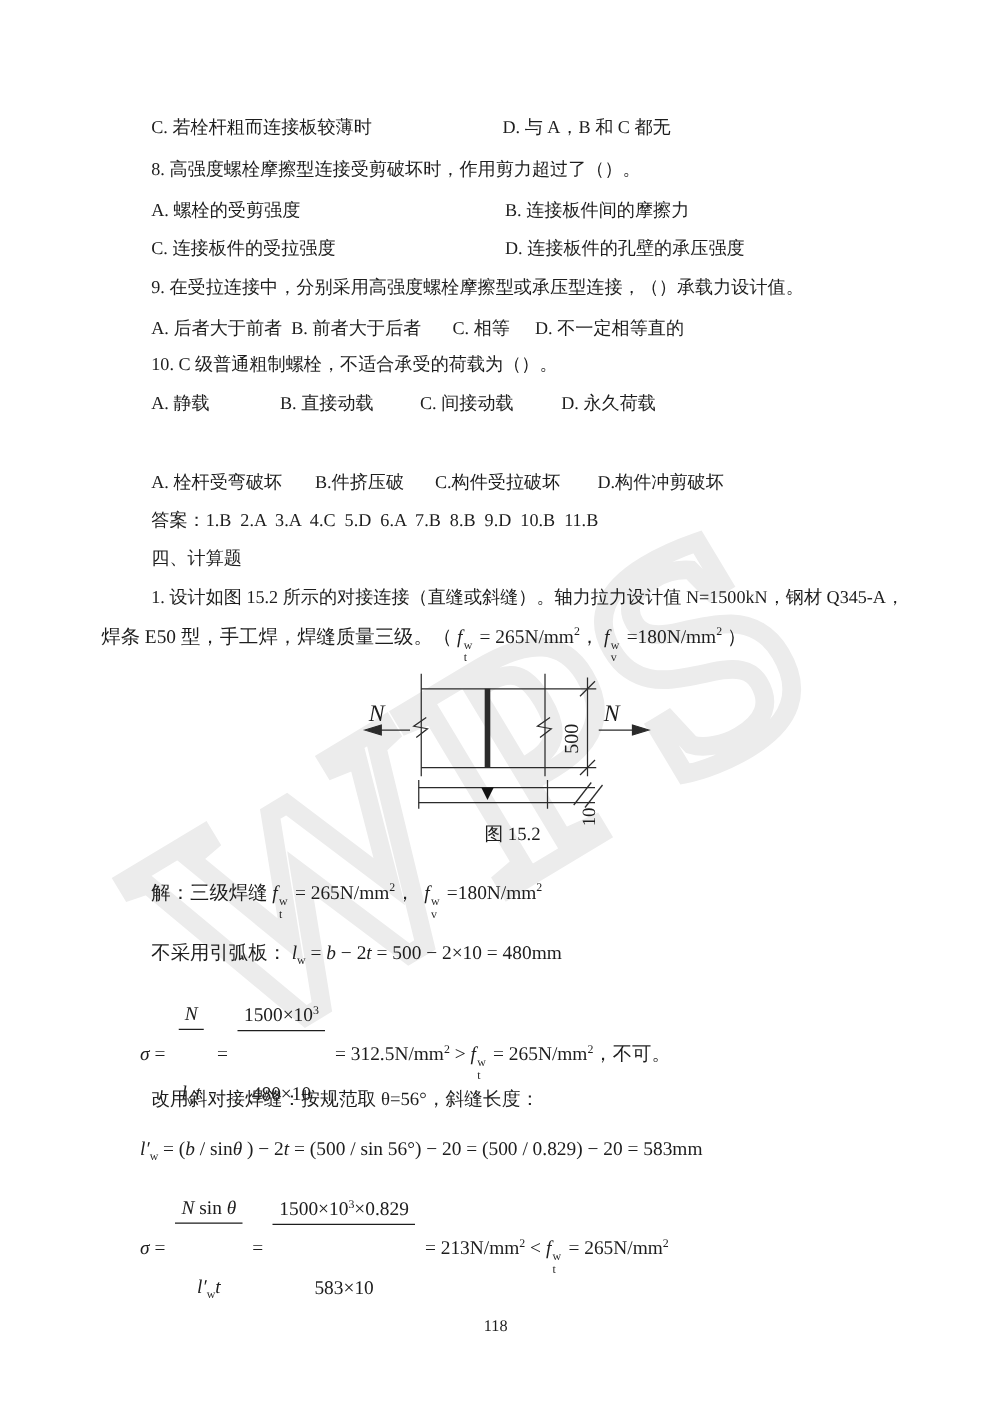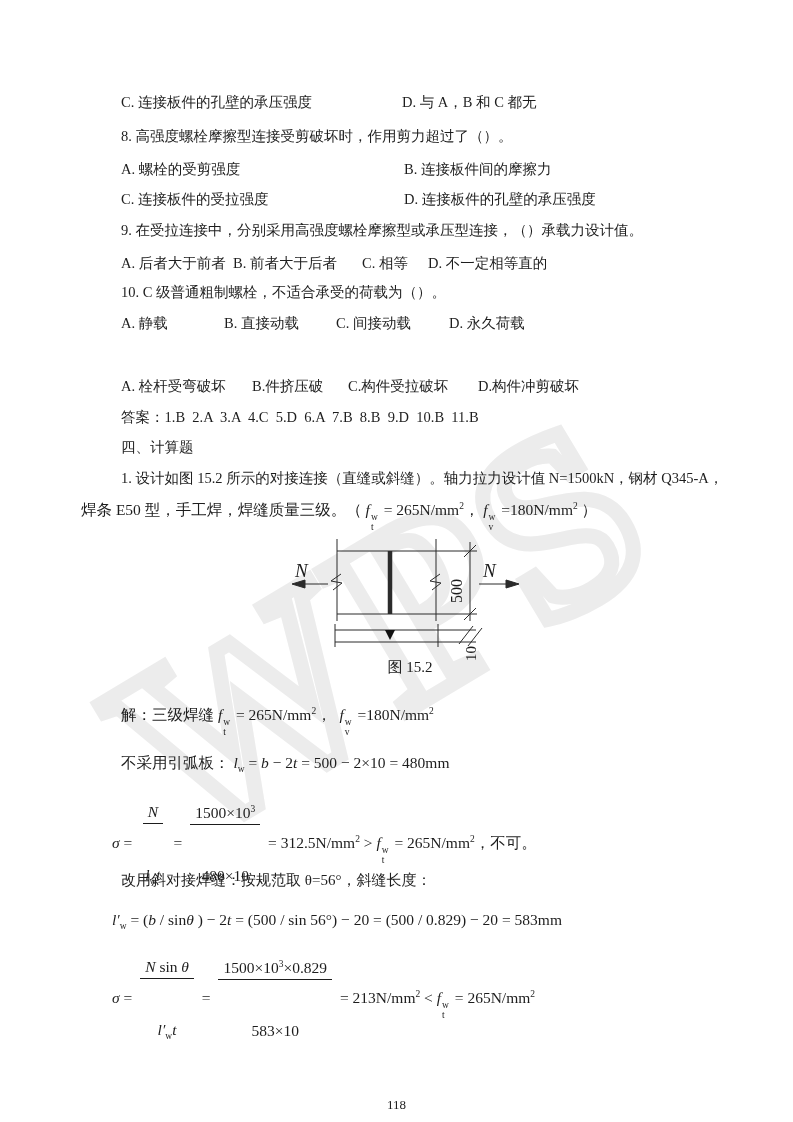--- a/index.html
+++ b/index.html
@@ -13,34 +13,34 @@
   .formula{position:absolute;font-size:15.5px;white-space:pre;line-height:24px;}
   .it{font-style:italic;}
   .sup{font-size:9.5px;vertical-align:6px;}
   .sub{font-size:9.5px;vertical-align:-4px;}
   .ss{display:inline-flex;flex-direction:column;align-items:flex-start;font-size:9.5px;
       line-height:1.05;vertical-align:-5px;margin:0 2px 0 1px;}
   .frac{display:inline-flex;flex-direction:column;align-items:center;vertical-align:middle;
         margin:0 4px;line-height:1.3;text-align:center;}
   .frac .num{display:block;border-bottom:1.2px solid #1d1d1d;padding:0 5px 1px;}
   .frac .den{display:block;padding:1px 5px 0;margin-top:40px;}
-  .pagenum{position:absolute;left:0;top:1053px;width:793px;text-align:center;font-size:13px;margin-top:44px;}
+  .pagenum{position:absolute;left:0;top:1053px;width:793px;text-align:center;font-size:13px;}
   svg text{font-family:"Liberation Serif","DejaVu Serif",serif;}
 </style>
 </head>
 <body>
 
 <div class="page">
 
   <svg class="watermark" viewBox="0 0 793 1122">
     <text x="75" y="735" transform="rotate(-31 330 600)" font-size="250" font-weight="bold" letter-spacing="8" fill="none" stroke="#ececec" stroke-width="15">WPS</text>
   </svg>
 
   <div class="ln" style="top:91px">
-    <span class="seg" style="left:121px">C. 连接板件的孔壁的承压强度</span>
+    <span class="seg" style="left:121px">C. 若栓杆粗而连接板较薄时</span>
     <span class="seg" style="left:402px">D. 与 A，B 和 C 都无</span>
   </div>
 
   <div class="ln" style="top:125px">
     <span class="seg" style="left:121px">8. 高强度螺栓摩擦型连接受剪破坏时，作用剪力超过了（）。</span>
   </div>
   <div class="ln" style="top:188px">
     <span class="seg" style="left:121px">C. 连接板件的受拉强度</span>
     <span class="seg" style="left:404px">D. 连接板件的孔壁的承压强度</span>
   </div>

